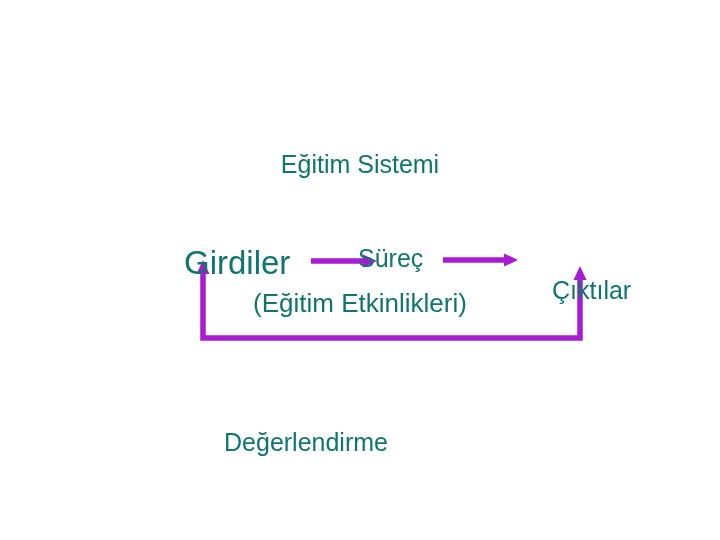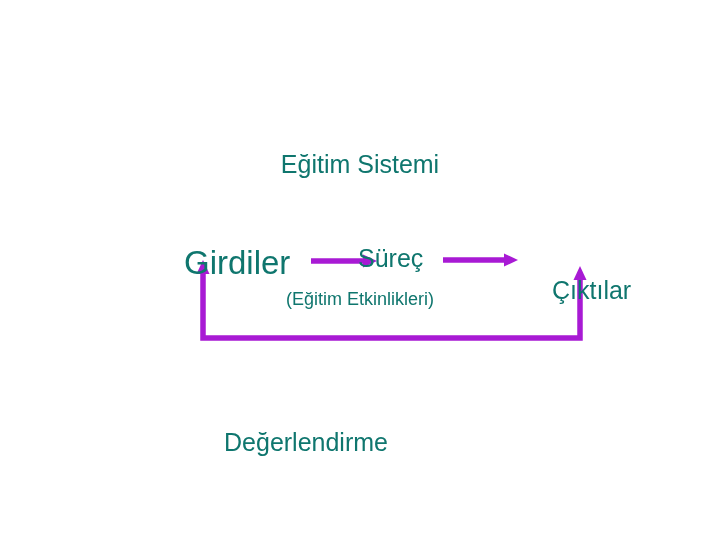--- a/index.html
+++ b/index.html
@@ -49,21 +49,21 @@
     left: 552px;
     top: 246px;
     font-size: 25px;
     margin-top: 32px;
   }
   #label-egitim-etkinlikleri {
     left: 0;
     top: 290px;
     width: 720px;
     text-align: center;
-    font-size: 18px;
+    font-size: 26px;
   }
   #label-degerlendirme {
     left: 0;
     top: 430px;
     width: 612px;
     text-align: center;
     font-size: 25px;
   }
   #arrow-layer {
     position: absolute;

